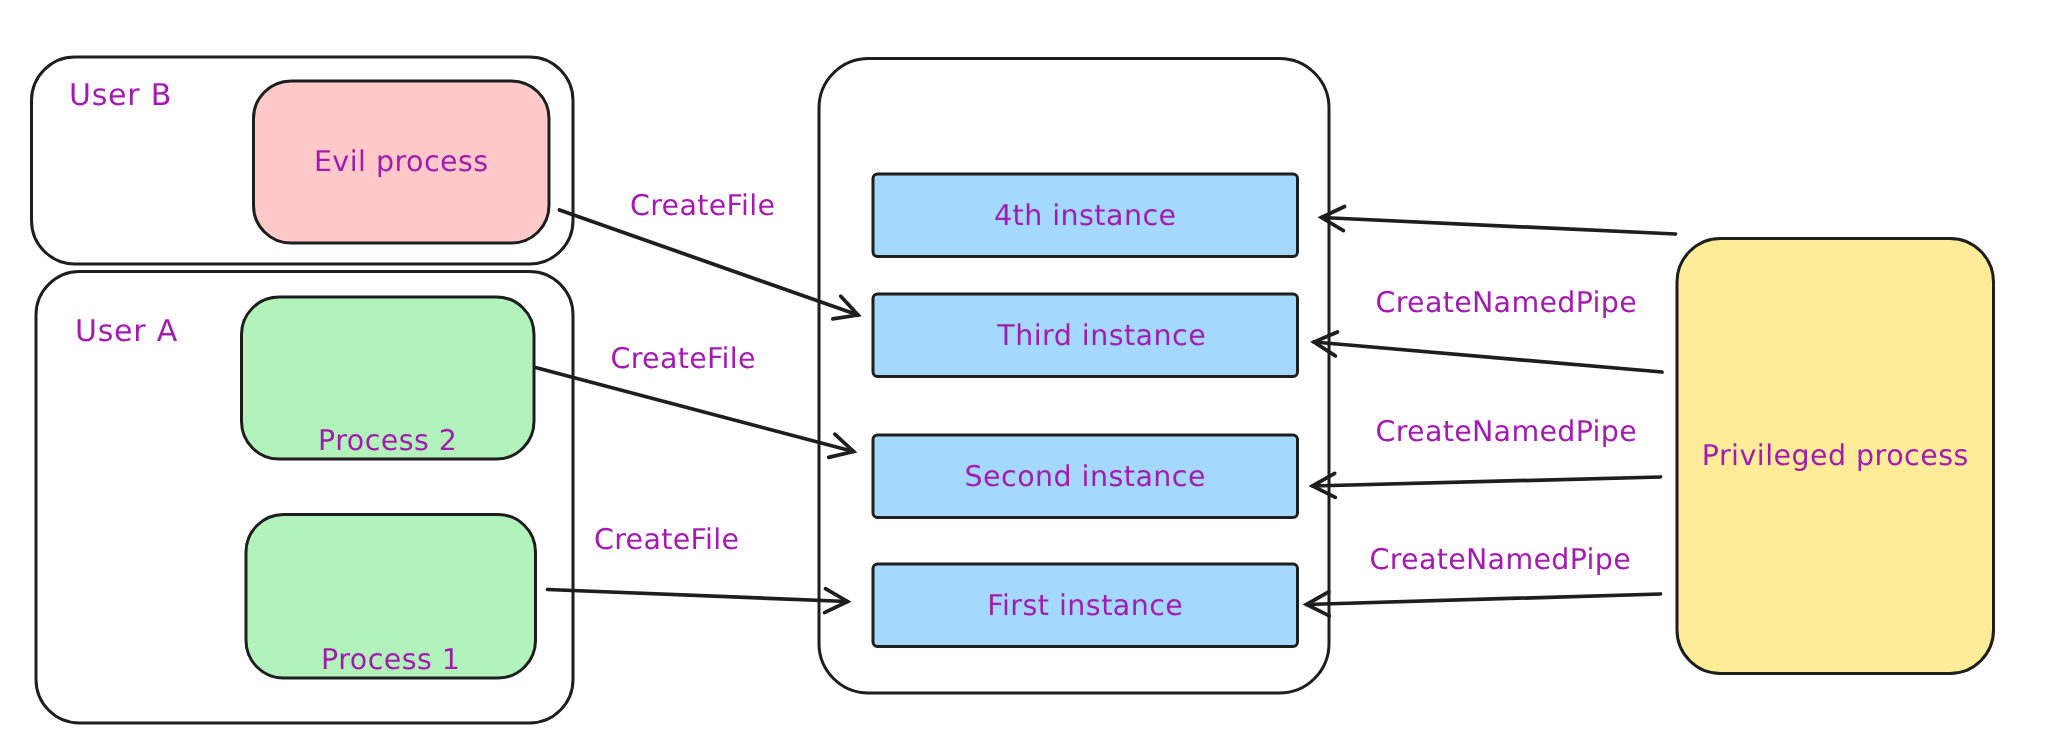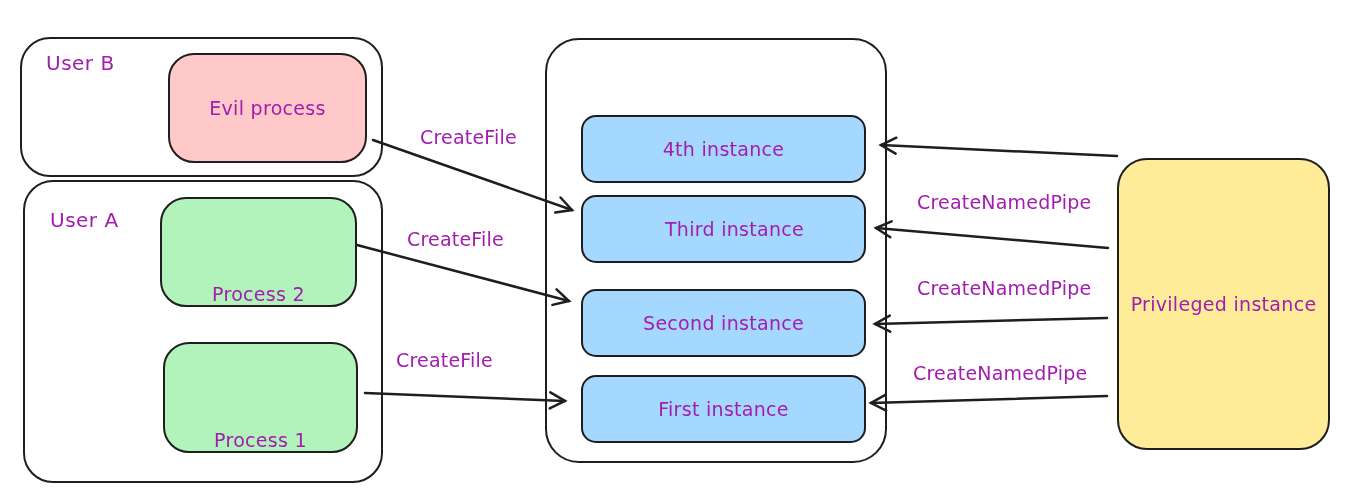--- a/index.html
+++ b/index.html
@@ -45,24 +45,24 @@
     left: 0;
     width: 100%;
     text-align: center;
     font-size: 19px;
     letter-spacing: 0.2px;
   }
   .instance {
     position: absolute;
     left: 34px;
     width: 285px;
-    height: 68px;
+    height: 57px;
     background: #a5d8ff;
     border: 2.5px solid #1e1e1e;
-    border-radius: 15px;
+    border-radius: 4px;
     box-sizing: border-box;
     display: flex;
     align-items: center;
     justify-content: center;
     font-size: 19px;
     letter-spacing: 0.3px;
   }
   .privileged {
     background: #ffec99;
     border-radius: 30px;
@@ -114,21 +114,21 @@
     </div>
     <div class="instance" style="top:249px;">
       <span>Second instance</span>
     </div>
     <div class="instance" style="top:335px;">
       <span>First instance</span>
     </div>
   </div>
 
   <div class="box privileged node" style="left:1117px; top:158px; width:213px; height:292px;">
-    <span>Privileged instance</span>
+    <span>Privileged process</span>
   </div>
 
   <div class="edge-label" style="left:420px; top:126px;">CreateFile</div>
   <div class="edge-label" style="left:407px; top:228px;">CreateFile</div>
   <div class="edge-label" style="left:396px; top:349px;">CreateFile</div>
 
   <div class="edge-label" style="left:917px; top:191px;">CreateNamedPipe</div>
   <div class="edge-label" style="left:917px; top:277px;">CreateNamedPipe</div>
   <div class="edge-label" style="left:913px; top:362px;">CreateNamedPipe</div>
 

